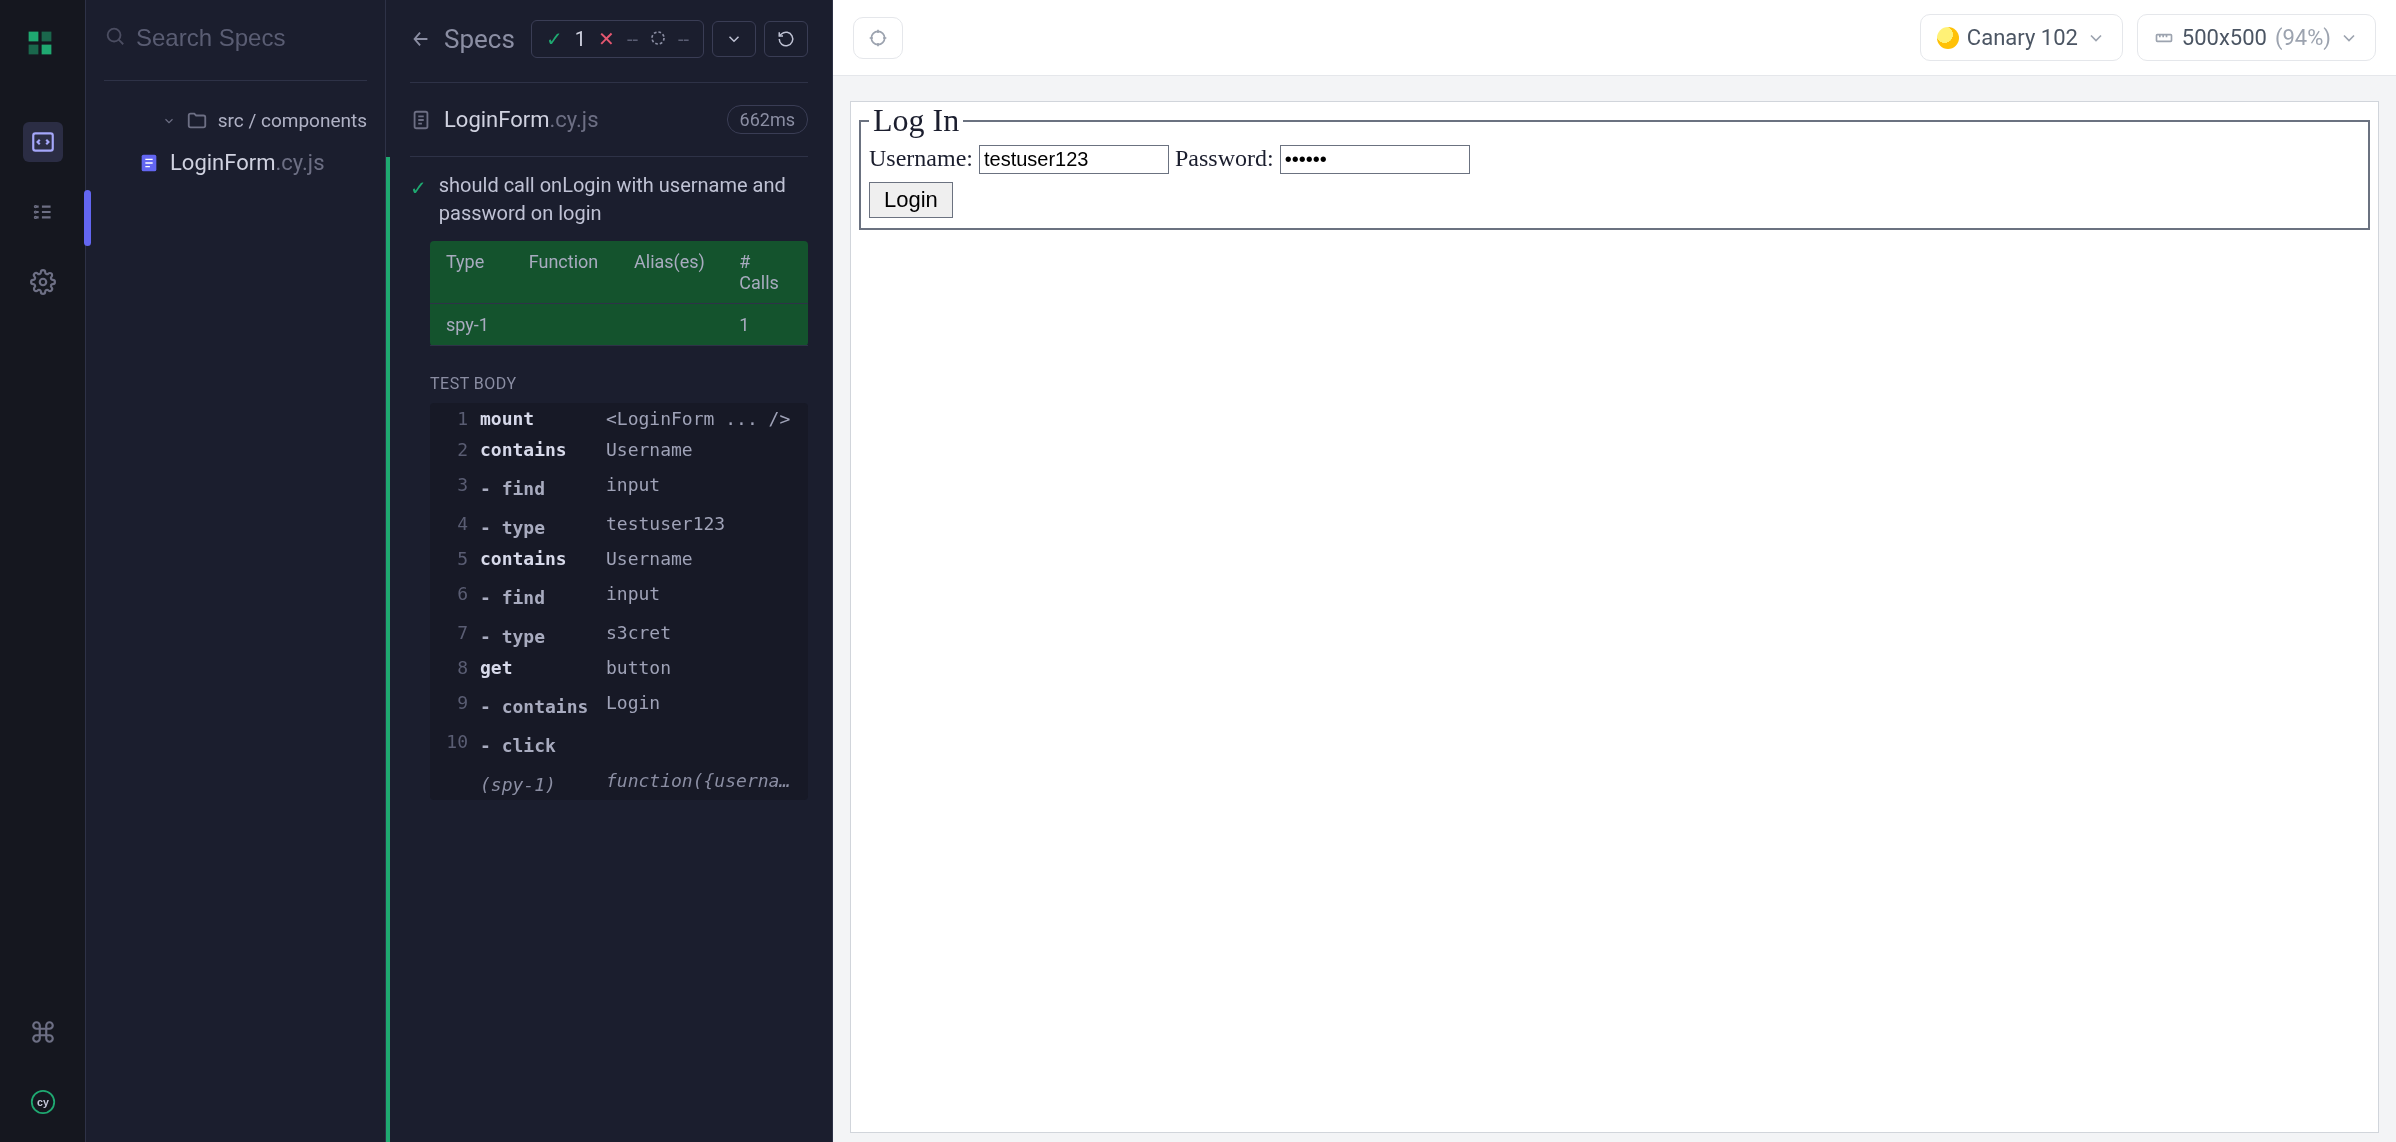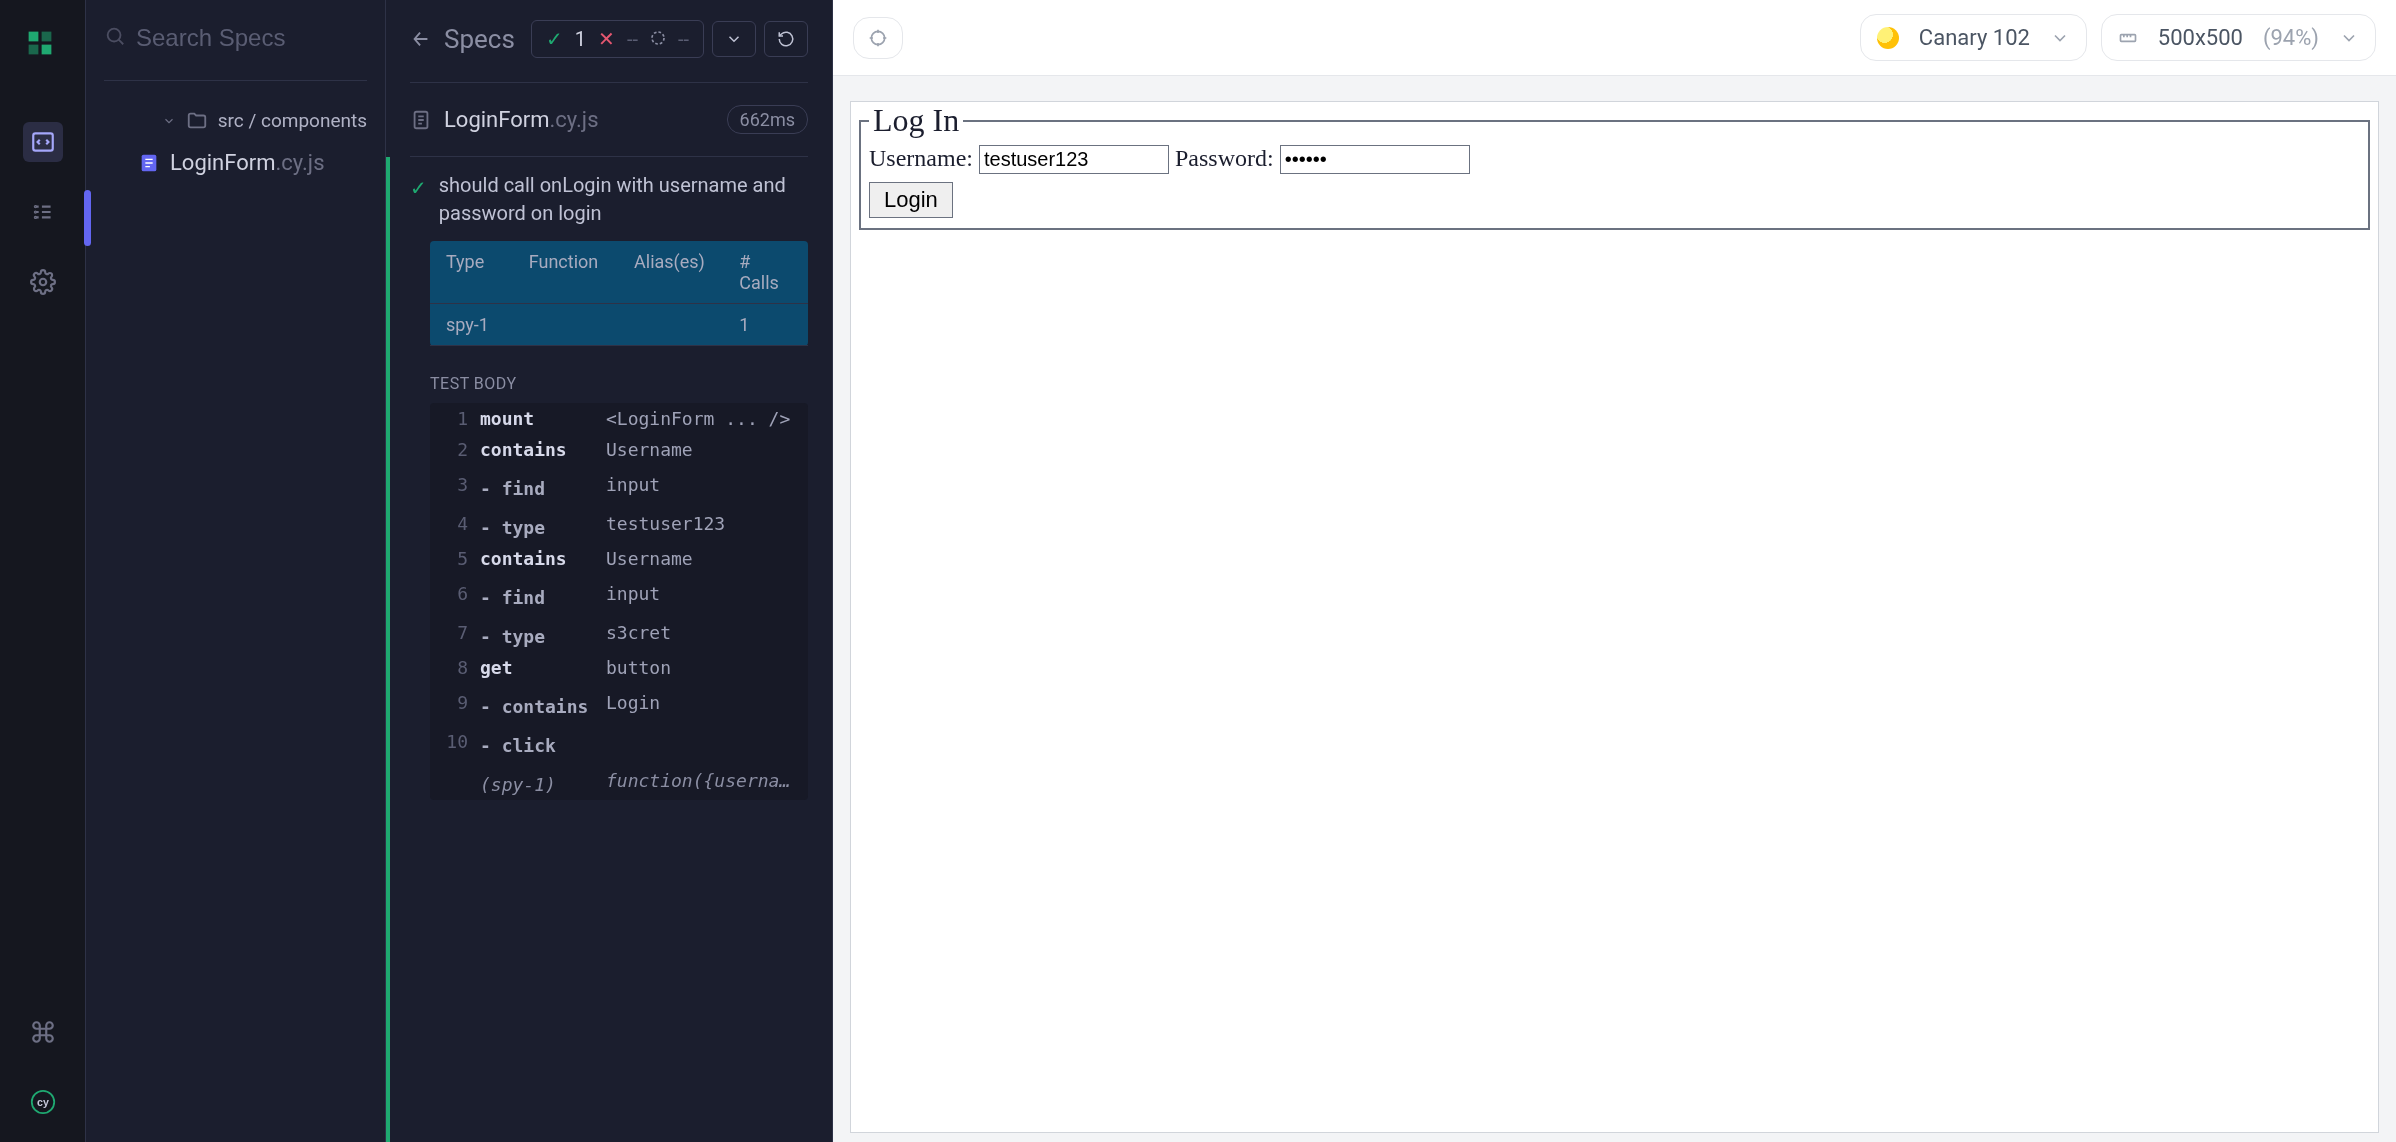--- a/index.html
+++ b/index.html
@@ -206,21 +206,21 @@
   line-height: 1.4;
 }
 .reporter .test-title .check { color: #1fa971; margin-top: 3px; flex-shrink: 0; }
 .reporter .section-label {
   font-size: 16px;
   color: #8b8ea3;
   padding: 14px 0 10px 20px;
   letter-spacing: 0.5px;
 }
 .reporter .spies-table {
-  background: #0c4a6e;
+  background: #14532d;
   border-radius: 4px;
   margin: 0 0 14px 20px;
   font-size: 18px;
 }
 .reporter .spies-table .thead,
 .reporter .spies-table .trow {
   display: grid;
   grid-template-columns: 1.1fr 1.4fr 1.4fr 0.7fr;
   padding: 10px 16px;
   color: #a8abbf;
@@ -266,28 +266,28 @@
   align-items: center;
   justify-content: space-between;
   padding: 14px 20px;
   border-bottom: 1px solid #e5e7eb;
   gap: 12px;
 }
 .aut .aut-left { display: flex; gap: 10px; }
 .aut .aut-right { display: flex; gap: 14px; }
 .aut .aut-btn {
   border: 1px solid #e5e7eb;
-  border-radius: 16px;
+  border-radius: 10px;
   background: #fff;
   padding: 10px 16px;
   font-size: 22px;
   color: #4b5563;
   display: flex;
   align-items: center;
-  gap: 20px;
+  gap: 8px;
   cursor: pointer;
 }
 .aut .aut-btn .dim { color: #9ca3af; }
 .aut .aut-btn svg { width: 20px; height: 20px; }
 .aut .browser-icon {
   width: 22px;
   height: 22px;
   border-radius: 50%;
   background: radial-gradient(circle at 35% 35%, #fff176 0 40%, #ffc107 41% 100%);
   display: inline-block;

